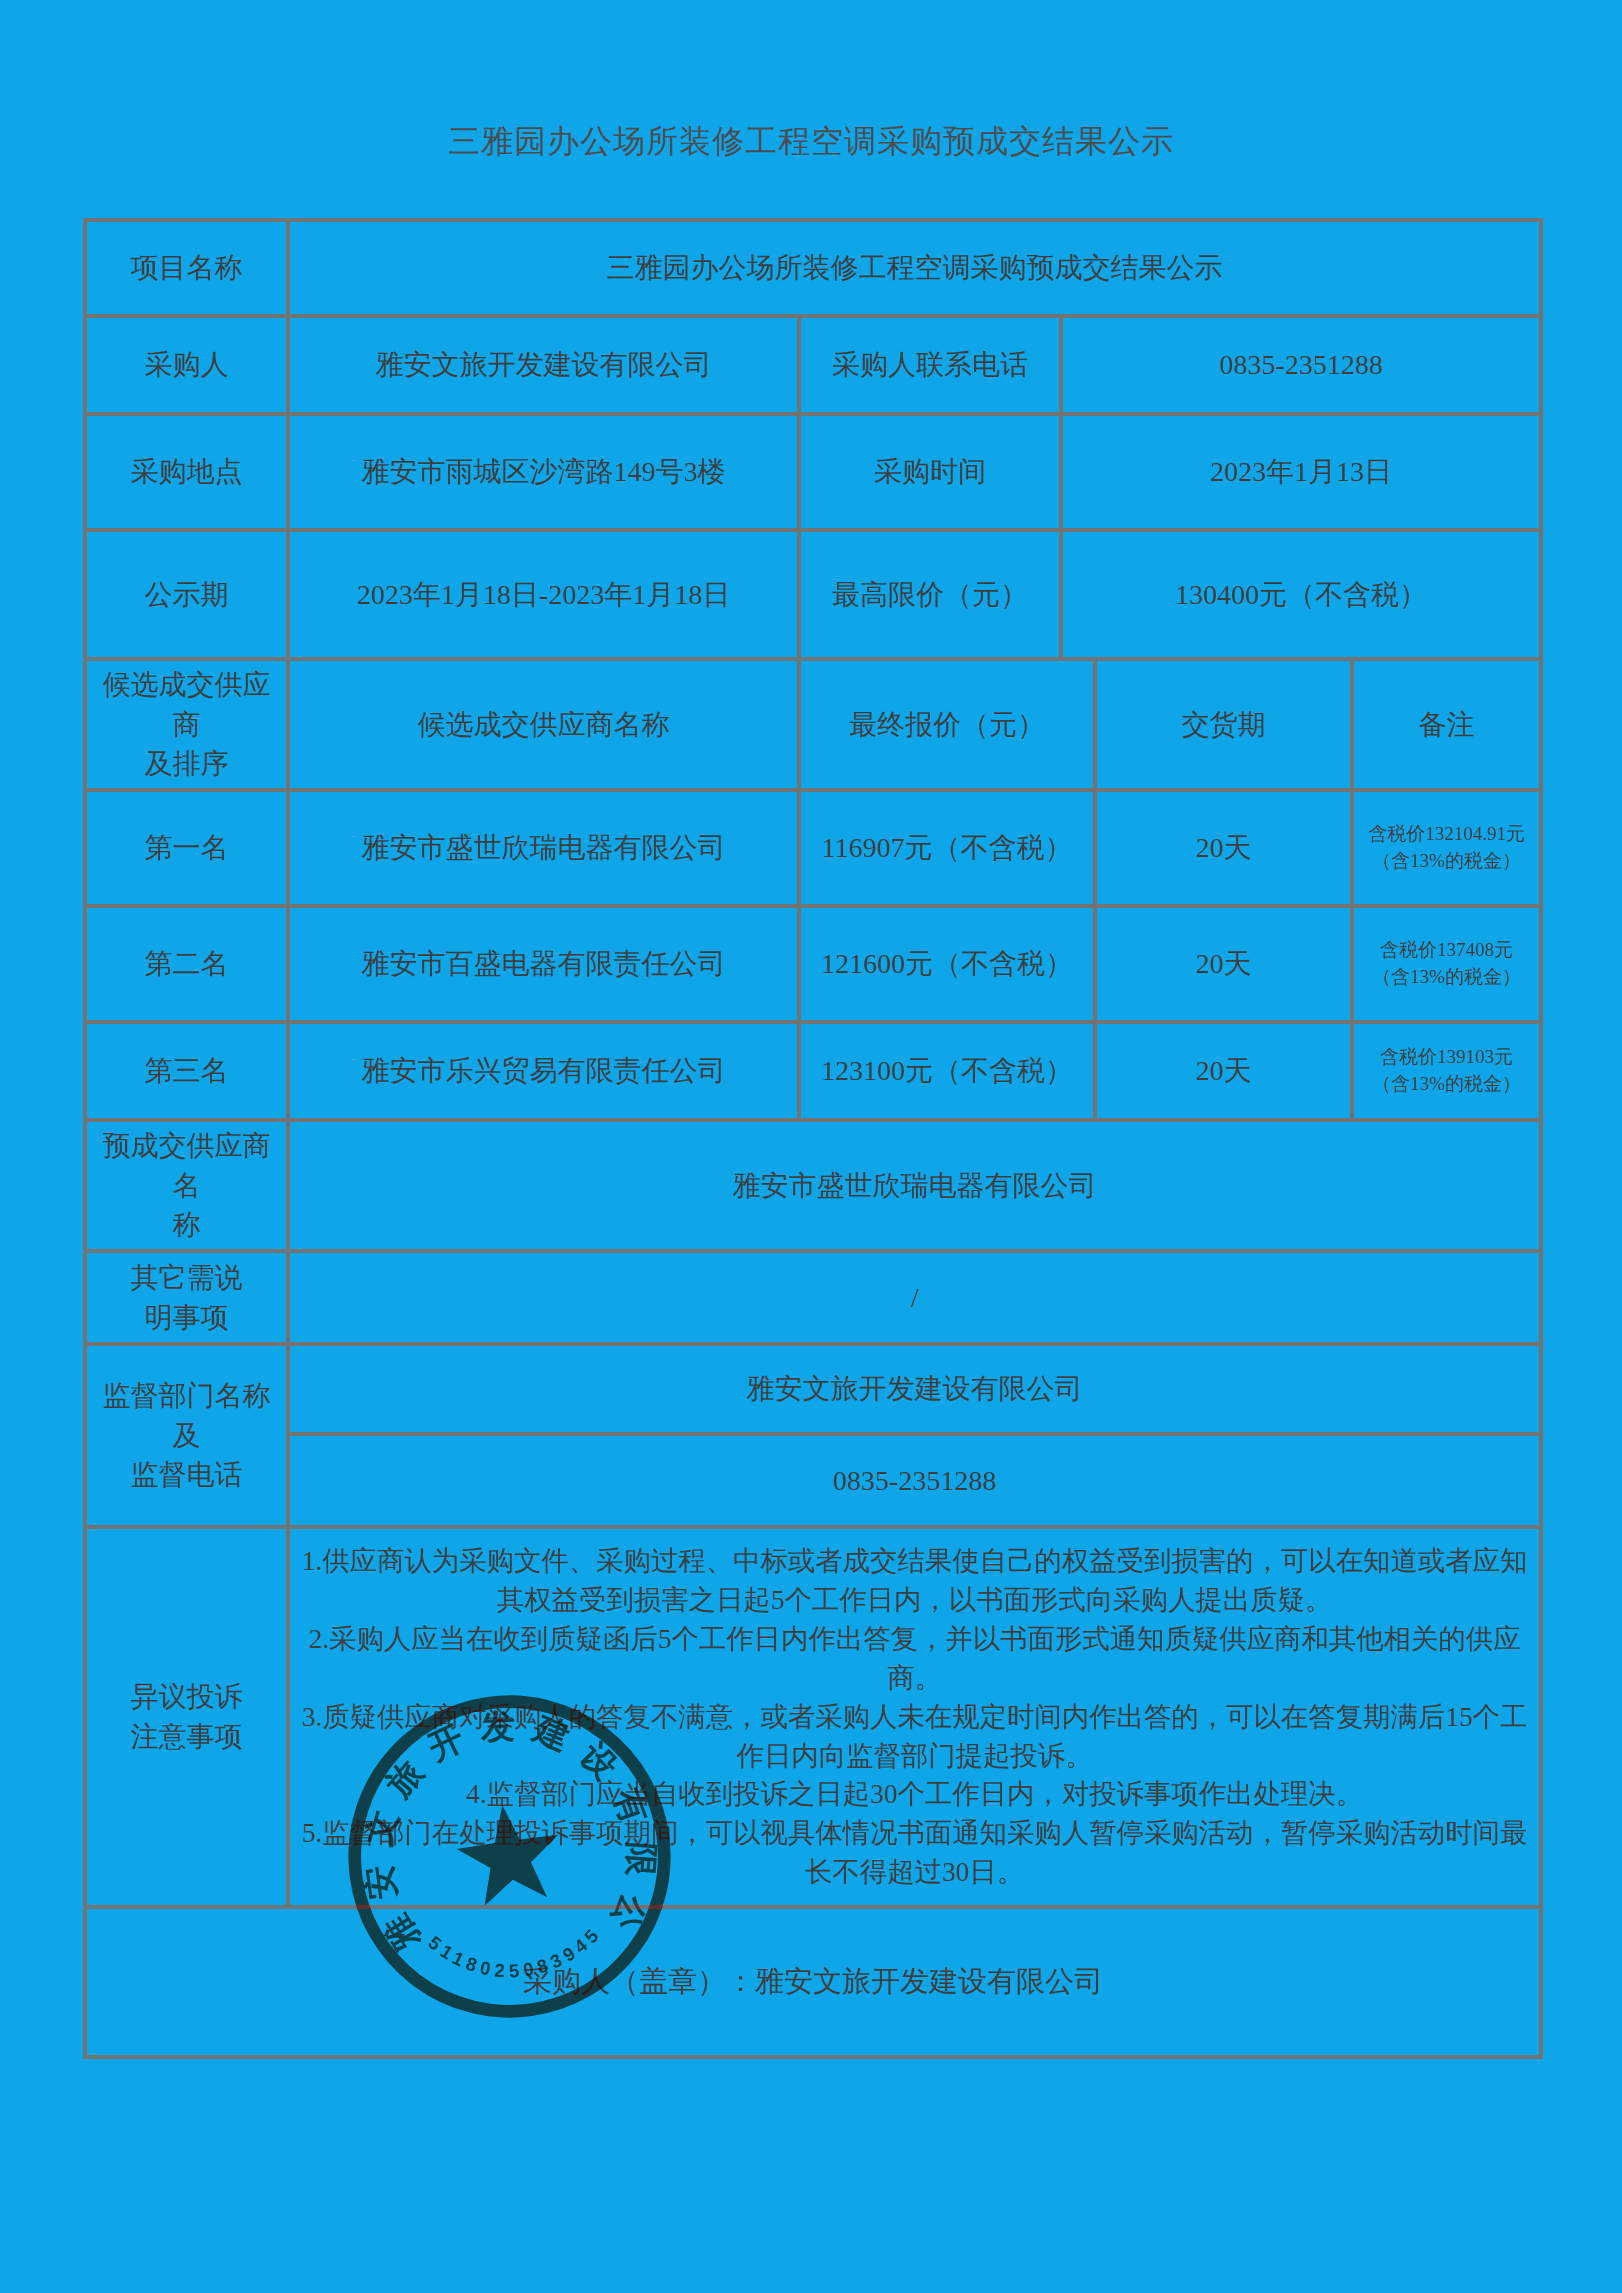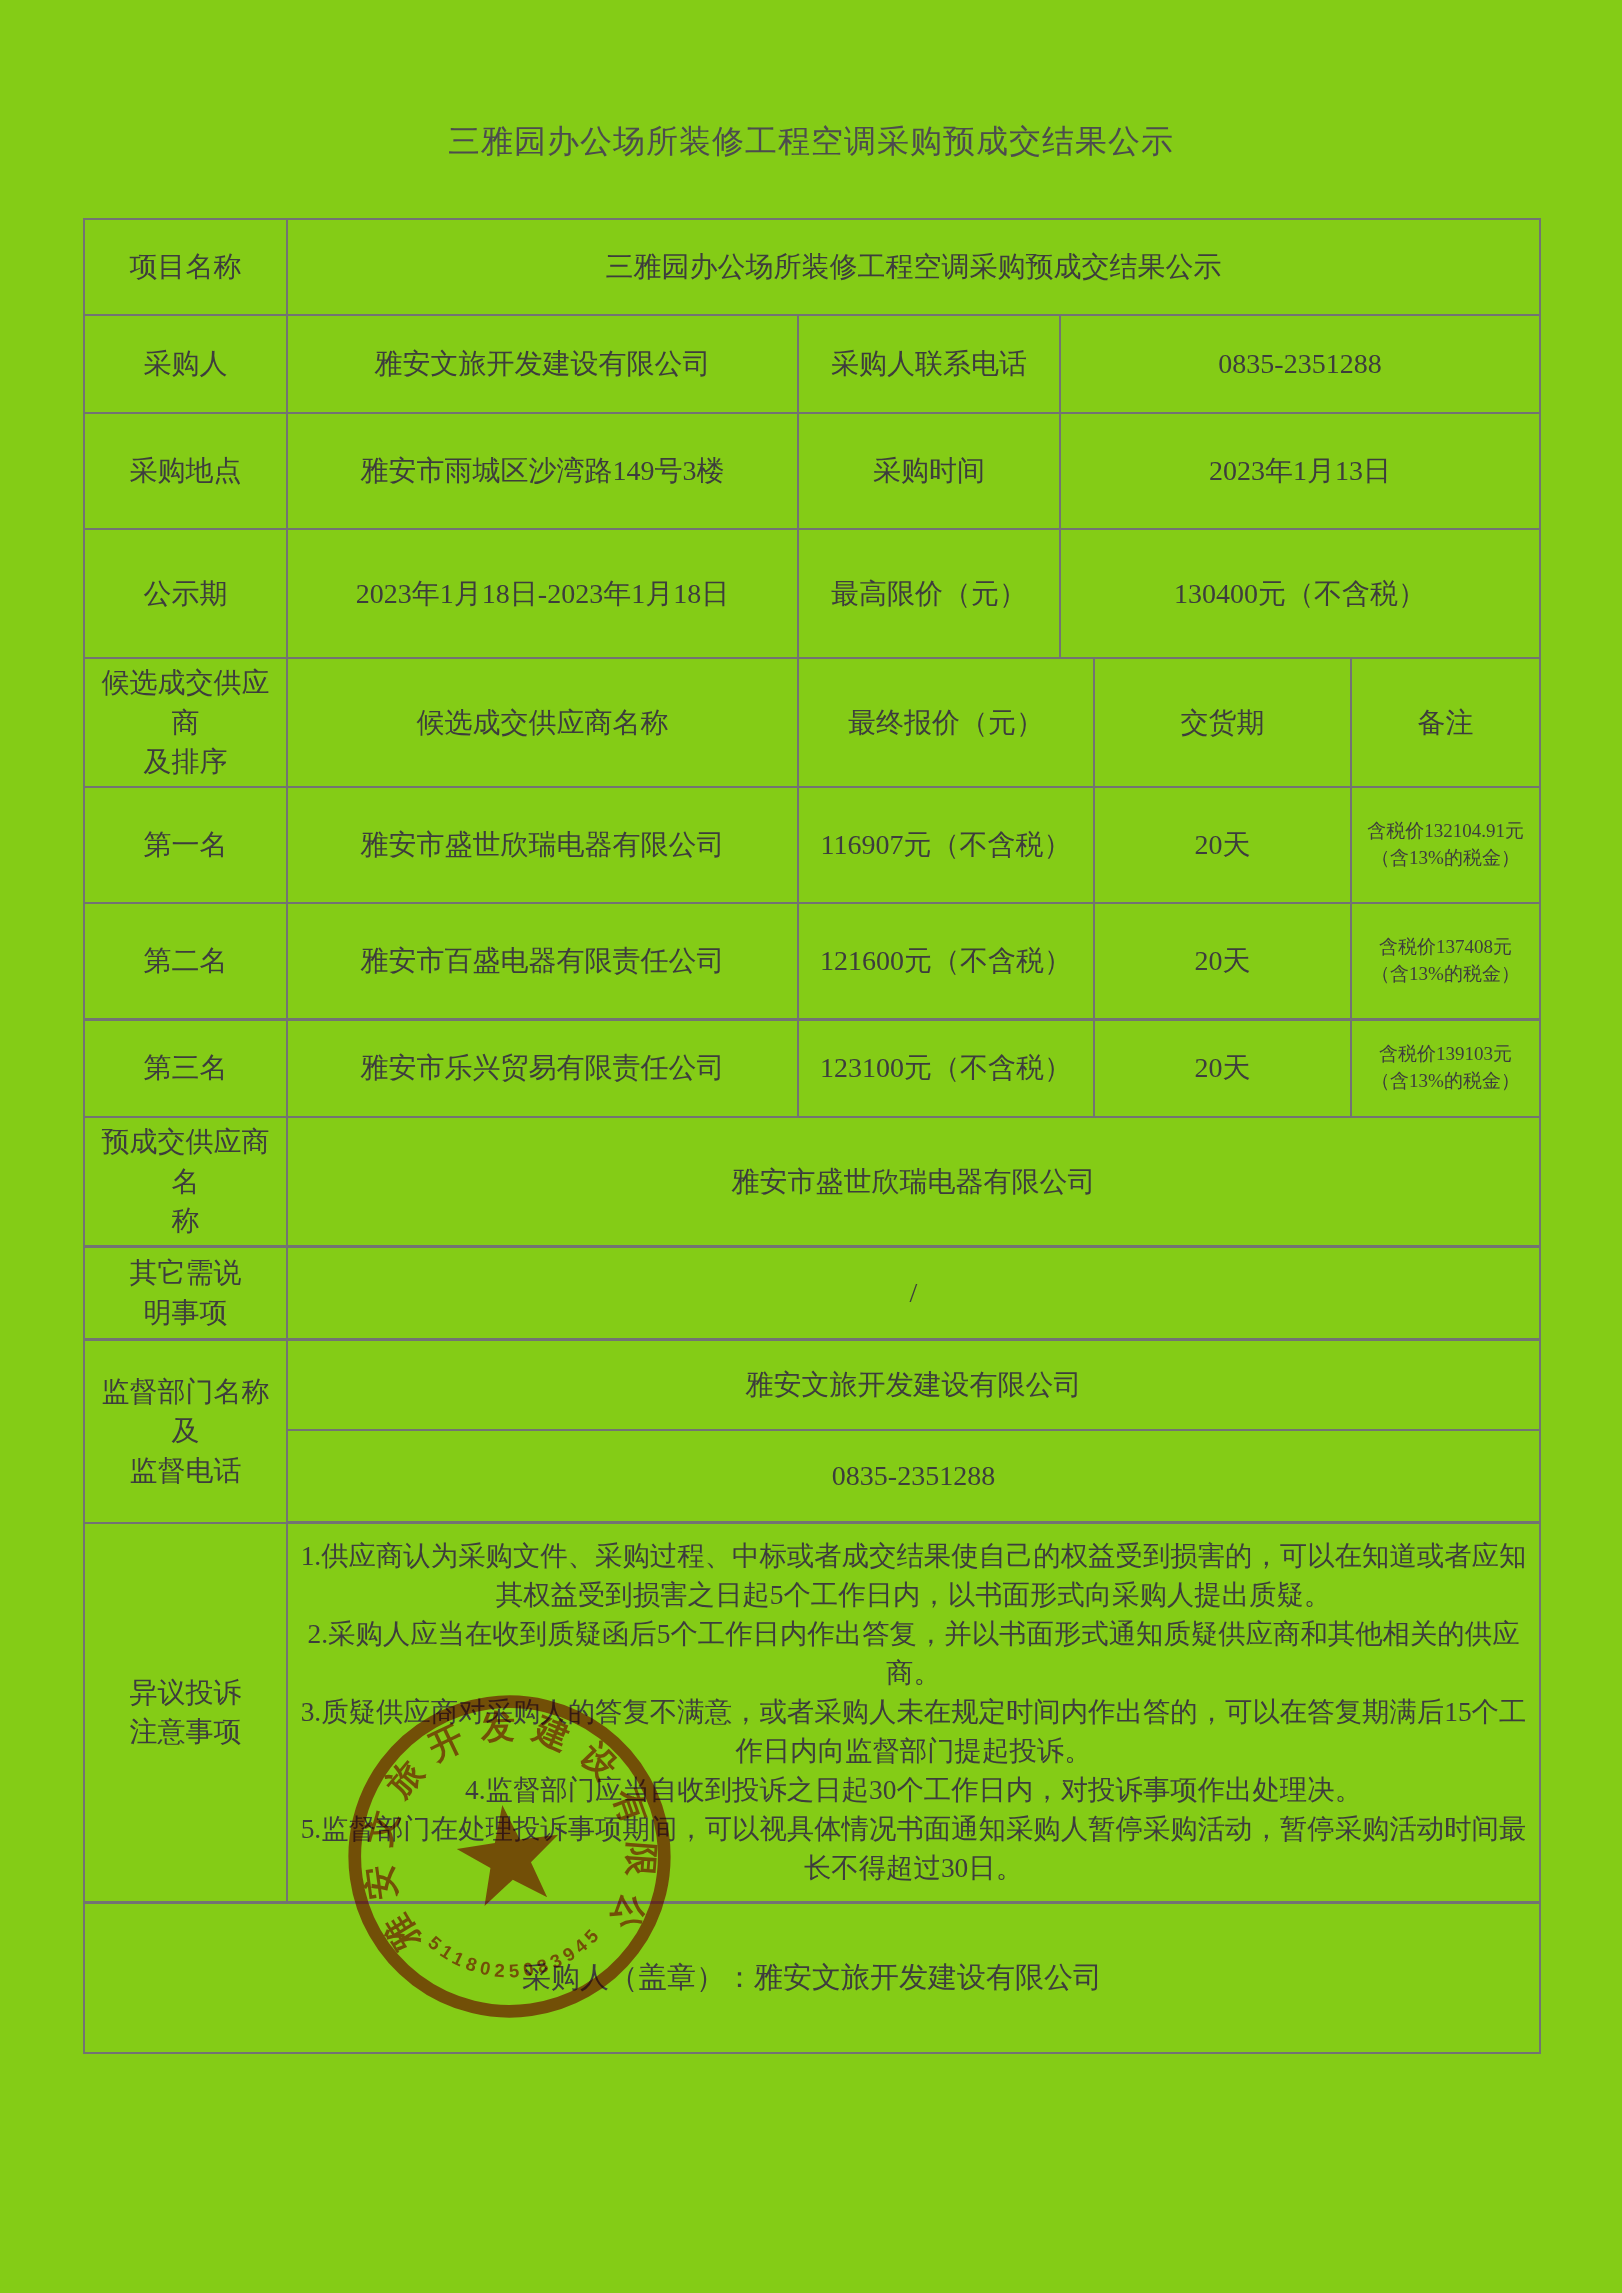--- a/index.html
+++ b/index.html
@@ -1,20 +1,20 @@
 <!DOCTYPE html>
 <html><head>
 <meta charset="utf-8">
 <style>
   html,body { margin:0; padding:0; background:#e8e8e8; }
   .page {
     position:relative;
     width:1622px; height:2294px;
     margin:0 auto;
-    background:#84cc16;
+    background:#0ea5e9;
     overflow:hidden;
     font-family:"Liberation Serif", serif;
     color:#3d3d3d;
   }
   .doc-title {
     position:absolute;
     top:120px; left:0; width:1622px;
     text-align:center;
     font-size:32px;
     letter-spacing:1px;
@@ -25,21 +25,21 @@
   table.main {
     position:absolute;
     left:83px; top:218px;
     width:1456px;
     border-collapse:collapse;
     table-layout:fixed;
     font-size:28px;
     color:#3d3d3d;
   }
   table.main td, table.main th {
-    border:2px solid #737373;
+    border:4px solid #737373;
     padding:3.9px 9.8px;
     text-align:center;
     vertical-align:middle;
     font-weight:normal;
     line-height:1.42;
     overflow:hidden;
   }
   th.lbl, td.lbl { white-space:pre-line; }
   tr.thick-bottom td, tr.thick-bottom th { border-bottom-width:3.9px; }
   td.remark { font-size:19px; padding:3.9px 5.9px; }

